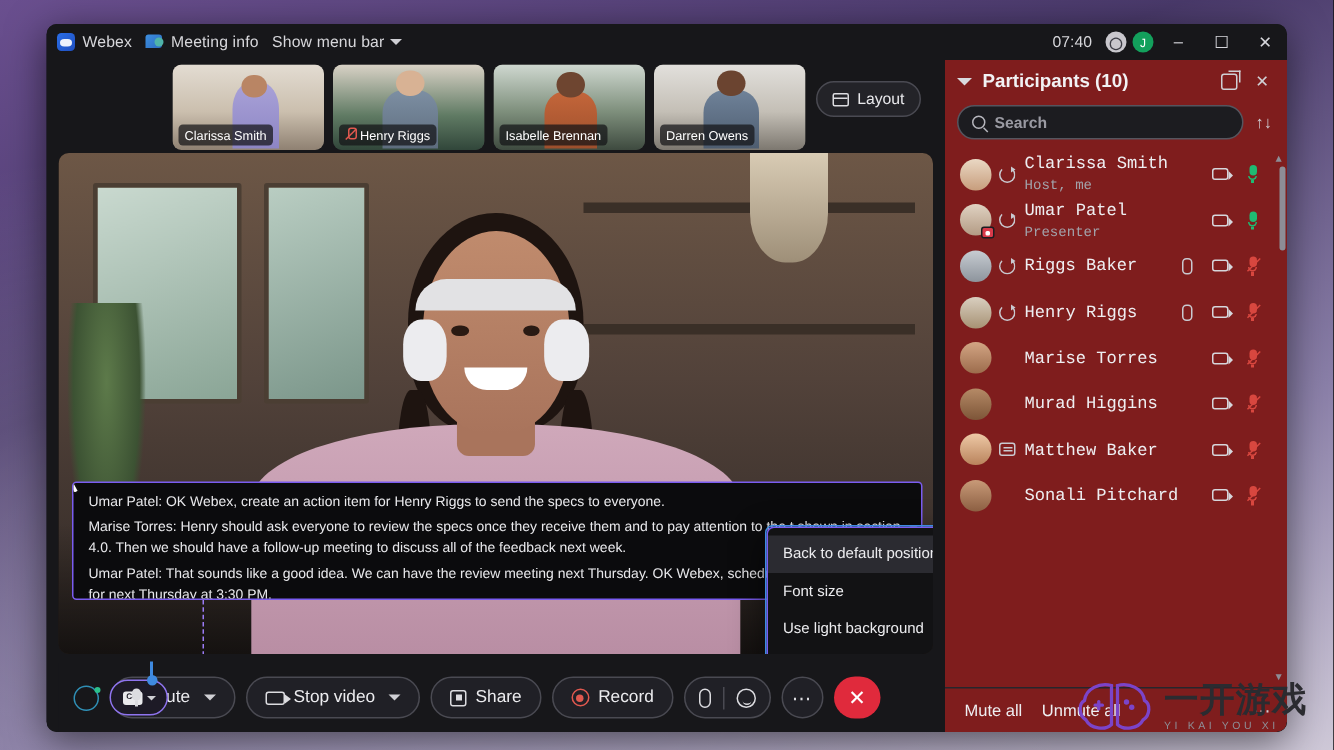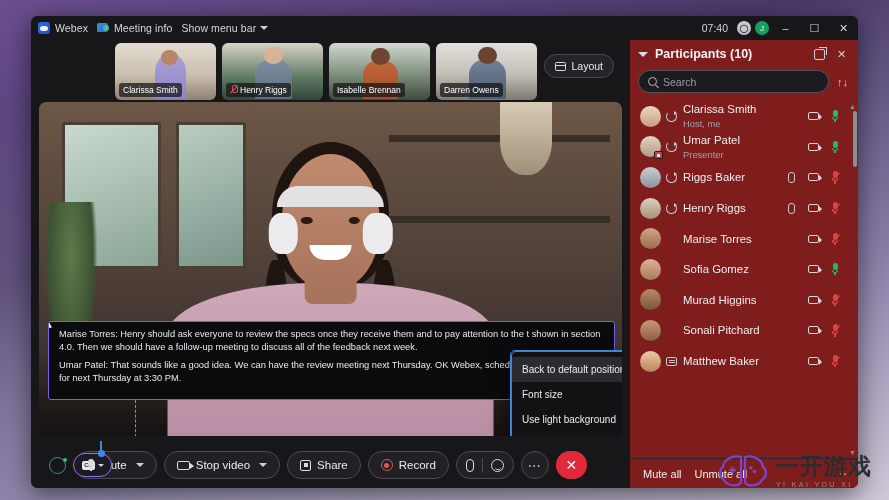--- a/index.html
+++ b/index.html
@@ -267,31 +267,31 @@
   }
   .panel-head{
     height:28px; flex:0 0 28px; display:flex; align-items:center; gap:7px; padding:0 9px 0 8px;
   }
   .panel-chev{ width:0;height:0;border-left:5px solid transparent;border-right:5px solid transparent;border-top:5.5px solid #d9d9de;}
   .panel-title{ font-size:12.5px; font-weight:bold; color:#f2f2f4; flex:1 1 auto;}
   .hd-ico{ width:15px;height:15px; display:flex;align-items:center;justify-content:center; color:#cfcfd4; font-size:11px;}
   .popout-ico{ width:11px;height:11px;border:1.3px solid #cfcfd4;border-radius:2px; position:relative;}
   .popout-ico::after{content:"";position:absolute;right:-3px;top:-3px;width:7px;height:7px;border-top:1.3px solid #cfcfd4;border-right:1.3px solid #cfcfd4;}
 
-  .search-row{ display:flex; align-items:center; gap:7px; padding:2px 9px 8px 8px;}
+  .search-row{ display:flex; align-items:center; gap:7px; padding:2px 9px 8px 8px;font-weight:bold;}
   .search-box{
     flex:1 1 auto; height:23px; border-radius:12px; border:1px solid #55555e;
     background:#1c1c20; display:flex; align-items:center; gap:6px; padding:0 9px;
   }
   .search-ico{ width:9px;height:9px;border:1.3px solid #b6b6bd;border-radius:50%;position:relative;flex:0 0 9px;}
   .search-ico::after{content:"";position:absolute;right:-3px;bottom:-2px;width:4px;height:1.3px;background:#b6b6bd;transform:rotate(45deg);}
   .search-ph{ font-size:10.5px; color:#9a9aa2;}
   .sort-ico{ color:#cfcfd4; font-size:11px; width:13px; text-align:center;}
 
-  .plist{ flex:1 1 auto; overflow:hidden; position:relative; padding-right:10px;}
+  .plist{ flex:1 1 auto; overflow:hidden; position:relative; padding-right:10px;font-family:Liberation Mono, monospace;}
   .prow{
     height:30.6px; display:flex; align-items:center; padding:0 2px 0 10px; gap:0;
   }
   .pav{
     width:21px;height:21px;border-radius:50%; flex:0 0 21px; position:relative; overflow:visible;
   }
   .pav .face{ position:absolute; inset:0; border-radius:50%; overflow:hidden;}
   .pres-badge{
     position:absolute; right:-2px; bottom:-2px; width:9px;height:8px;border-radius:2px;
     background:#d93a4a; border:1px solid #1c1c20;
@@ -461,20 +461,21 @@
           <div class="p-smile"></div>
           <div class="p-head-band"></div>
           <div class="p-cup p-cup-l"></div>
           <div class="p-cup p-cup-r"></div>
         </div>
 
         <div class="captions">
           <svg class="cap-cursor" viewBox="0 0 20 22">
             <path d="M2 1 L2 14 L6 10.5 L9.5 17 L12.5 15.5 L9 9 L14 8.5 Z" fill="#fff" stroke="#111" stroke-width="1.1"></path>
           </svg>
+          <div class="cap-line">Umar Patel: OK Webex, create an action item for Henry Riggs to send the specs to everyone.</div>
           <div class="cap-line">Marise Torres: Henry should ask everyone to review the specs once they receive them and to pay attention to the t shown in section 4.0. Then we should have a follow-up meeting to discuss all of the feedback next week.</div>
           <div class="cap-line">Umar Patel: That sounds like a good idea. We can have the review meeting next Thursday. OK Webex, schedule a follow-up meeting for next Thursday at 3:30 PM.</div>
           <div class="cap-scroll"></div>
         </div>
         <div class="dashed-line"></div>
 
         <div class="ctxmenu">
           <div class="ctx-item active">
             <span>Back to default position and size</span>
           </div>
@@ -679,42 +680,20 @@
               <span class="ic-mic2 mic-off">
                   <span class="cap"></span>
                   <span class="base"></span>
                   <span class="stem"></span>
                   <span class="slash"></span>
                 </span>
             </span>
           </span>
         </div>
 
-        <div class="prow">
-          <span class="pav">
-            <span class="face" style="background:linear-gradient(180deg,#dcb294,#a87a58);"></span>
-          </span>
-          <span class="pstat"></span>
-          <span class="pnames">
-            <span class="pname">Sofia Gomez</span>
-          </span>
-          <span class="pright">
-            <span class="pslot"></span>
-            <span class="pslot">
-                <span class="ic-cam2"></span>
-              </span>
-            <span class="pslot">
-              <span class="ic-mic2 mic-on">
-                  <span class="cap"></span>
-                  <span class="base"></span>
-                  <span class="stem"></span>
-                </span>
-            </span>
-          </span>
-        </div>
 
         <div class="prow">
           <span class="pav">
             <span class="face" style="background:linear-gradient(180deg,#b58a66,#7d5538);"></span>
           </span>
           <span class="pstat"></span>
           <span class="pnames">
             <span class="pname">Murad Higgins</span>
           </span>
           <span class="pright">
@@ -728,51 +707,51 @@
                   <span class="base"></span>
                   <span class="stem"></span>
                   <span class="slash"></span>
                 </span>
             </span>
           </span>
         </div>
 
         <div class="prow">
           <span class="pav">
-            <span class="face" style="background:linear-gradient(180deg,#c89a78,#8c5f42);"></span>
-          </span>
-          <span class="pstat"></span>
+            <span class="face" style="background:linear-gradient(180deg,#eec9a6,#b9835c);"></span>
+          </span>
+          <span class="pstat">
+              <span class="dev-ico"></span>
+            </span>
           <span class="pnames">
-            <span class="pname">Sonali Pitchard</span>
+            <span class="pname">Matthew Baker</span>
           </span>
           <span class="pright">
             <span class="pslot"></span>
             <span class="pslot">
                 <span class="ic-cam2"></span>
               </span>
             <span class="pslot">
               <span class="ic-mic2 mic-off">
                   <span class="cap"></span>
                   <span class="base"></span>
                   <span class="stem"></span>
                   <span class="slash"></span>
                 </span>
             </span>
           </span>
         </div>
 
         <div class="prow">
           <span class="pav">
-            <span class="face" style="background:linear-gradient(180deg,#eec9a6,#b9835c);"></span>
-          </span>
-          <span class="pstat">
-              <span class="dev-ico"></span>
-            </span>
+            <span class="face" style="background:linear-gradient(180deg,#c89a78,#8c5f42);"></span>
+          </span>
+          <span class="pstat"></span>
           <span class="pnames">
-            <span class="pname">Matthew Baker</span>
+            <span class="pname">Sonali Pitchard</span>
           </span>
           <span class="pright">
             <span class="pslot"></span>
             <span class="pslot">
                 <span class="ic-cam2"></span>
               </span>
             <span class="pslot">
               <span class="ic-mic2 mic-off">
                   <span class="cap"></span>
                   <span class="base"></span>

